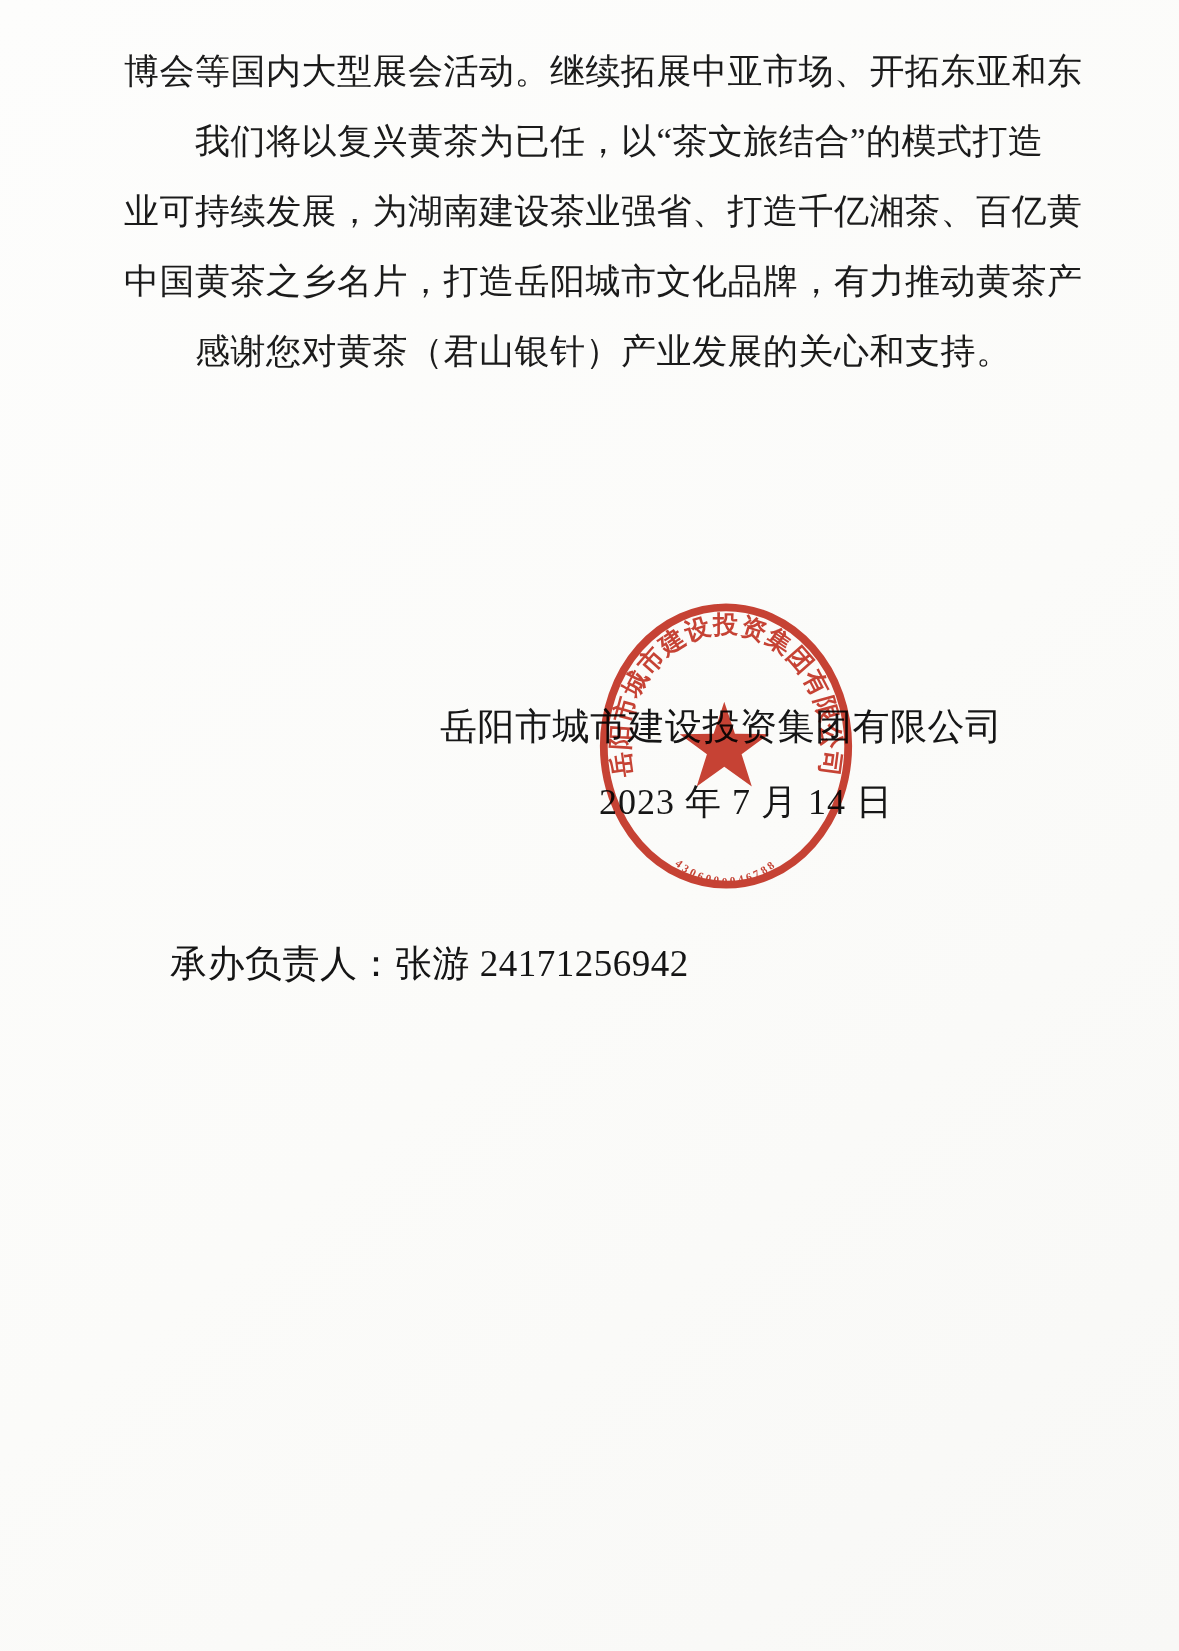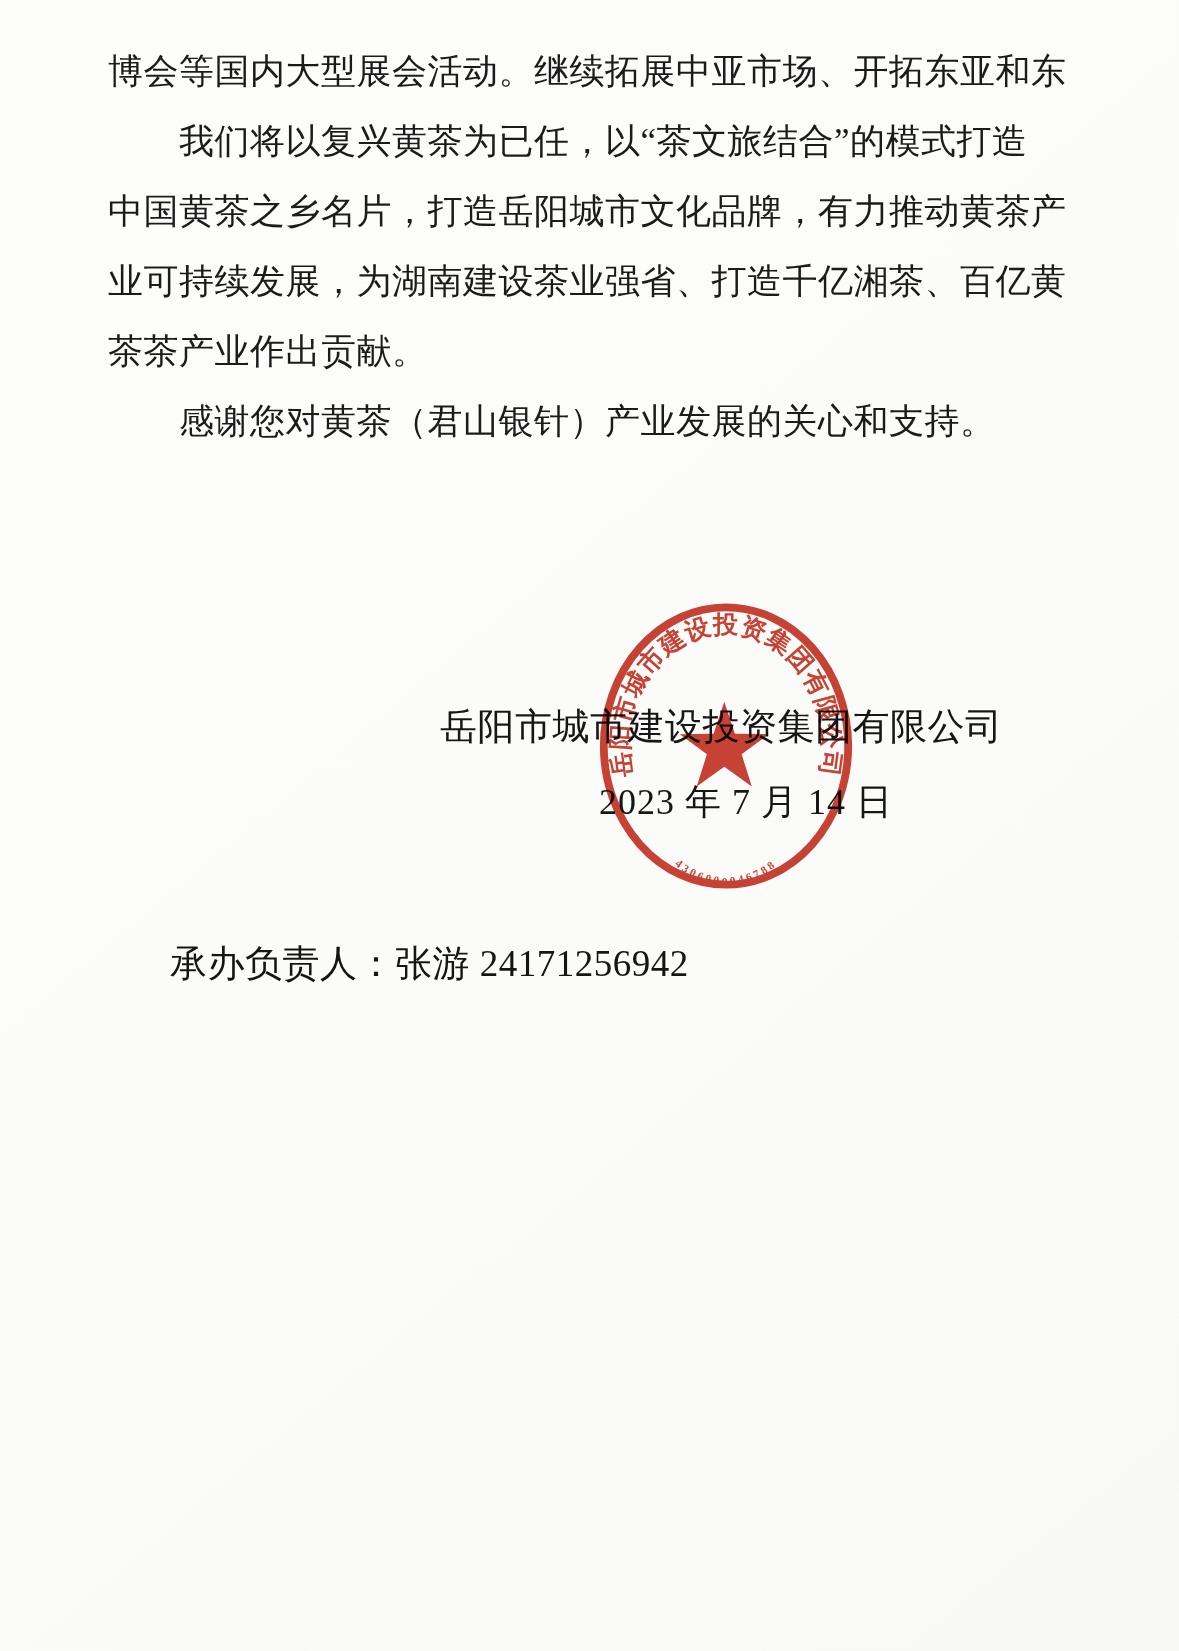--- a/index.html
+++ b/index.html
@@ -24,20 +24,21 @@
     top: 37px;
     width: 942px;
     font-size: 35px;
     line-height: 70px;
     letter-spacing: 0.5px;
     color: #1b1b1b;
   }
   .body-text .line {
     height: 70px;
     white-space: nowrap;
+    margin-left: 16px;
   }
   .body-text .line.indent {
     padding-left: 71px;
   }
   
   .sig-company {
     position: absolute;
     left: 440px;
     top: 706px;
     font-size: 37px;
@@ -93,23 +94,22 @@
   }
 </style>
 </head>
 <body>
 
 <div class="page">
 
   <div class="body-text">
     <div class="line">博会等国内大型展会活动。继续拓展中亚市场、开拓东亚和东</div>
     <div class="line indent">我们将以复兴黄茶为已任，以“茶文旅结合”的模式打造</div>
+    <div class="line">业可持续发展，为湖南建设茶业强省、打造千亿湘茶、百亿黄</div>
     <div class="line">中国黄茶之乡名片，打造岳阳城市文化品牌，有力推动黄茶产</div>
-    <div class="line">业可持续发展，为湖南建设茶业强省、打造千亿湘茶、百亿黄</div>
-    <div class="line">茶茶产业作出贡献。</div>
     <div class="line indent">感谢您对黄茶（君山银针）产业发展的关心和支持。</div>
   </div>
 
   <div class="sig-company">岳阳市城市建设投资集团有限公司</div>
   <div class="sig-date">2023 年 7 月 14 日</div>
 
   <svg class="seal" viewBox="0 0 300 338" xmlns="http://www.w3.org/2000/svg">
     <ellipse cx="150" cy="169" rx="141" ry="160" fill="none" stroke="#c53425" stroke-width="9"></ellipse>
     <path id="sealArcPath" d="M 42.9 207 A 112 130 0 1 1 257.1 207" fill="none"></path>
     <text class="arc-company" fill="#c53425">

